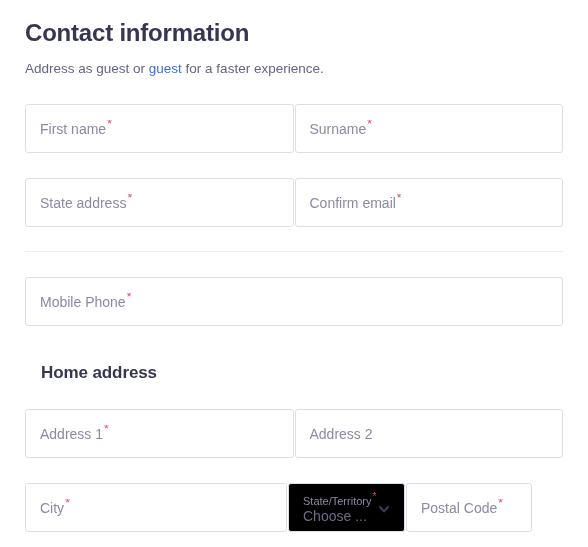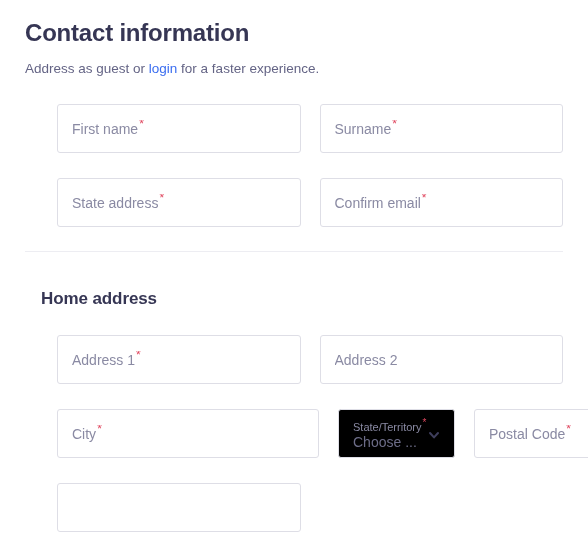--- a/index.html
+++ b/index.html
@@ -45,22 +45,21 @@
   }
   .subtitle .link {
     color: #3a6df0;
     text-decoration: none;
     cursor: pointer;
   }
 
   
   .row {
     display: flex;
-    gap: 19px;
-    margin-left: 32px;
+    gap: 1px;
   }
   .row.r1 { margin-top: 26px; }
   .row.r2 { margin-top: 25px; }
 
   .col { flex: 1 1 0; min-width: 0; }
 
   
   .field {
     position: relative;
     box-sizing: border-box;
@@ -157,21 +156,21 @@
   .row.cut { margin-top: 25px; }
   .field.cut-off { height: 49px; }
 </style>
 </head>
 <body>
 
 <div class="page">
 
   <h1 class="page-title">Contact information</h1>
 
-  <p class="subtitle"><span>Address as guest or </span><a class="link" href="#">login</a><span> for a faster experience.</span></p>
+  <p class="subtitle"><span>Address as guest or </span><a class="link" href="#">guest</a><span> for a faster experience.</span></p>
 
   <div class="row r1">
     <div class="col">
       <div class="field">
         <span class="ph"><span>First name</span><span class="req">*</span></span>
       </div>
     </div>
     <div class="col">
       <div class="field">
         <span class="ph"><span>Surname</span><span class="req">*</span></span>
@@ -187,20 +186,27 @@
     </div>
     <div class="col">
       <div class="field">
         <span class="ph"><span>Confirm email</span><span class="req">*</span></span>
       </div>
     </div>
   </div>
 
   <div class="divider"></div>
 
+  <div class="row r2">
+    <div class="col">
+      <div class="field full">
+        <span class="ph"><span>Mobile Phone</span><span class="req">*</span></span>
+      </div>
+    </div>
+  </div>
 
   <h2 class="section-title">Home address</h2>
 
   <div class="row addr-row">
     <div class="col">
       <div class="field">
         <span class="ph"><span>Address 1</span><span class="req">*</span></span>
       </div>
     </div>
     <div class="col">

